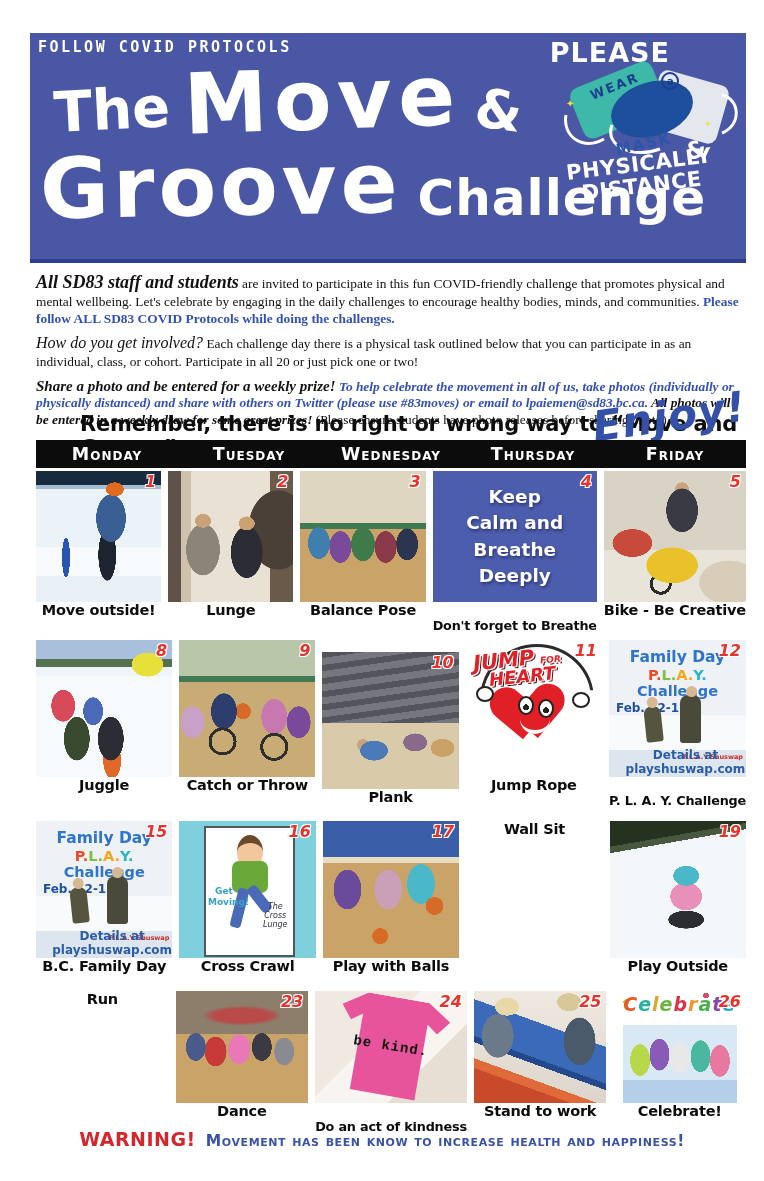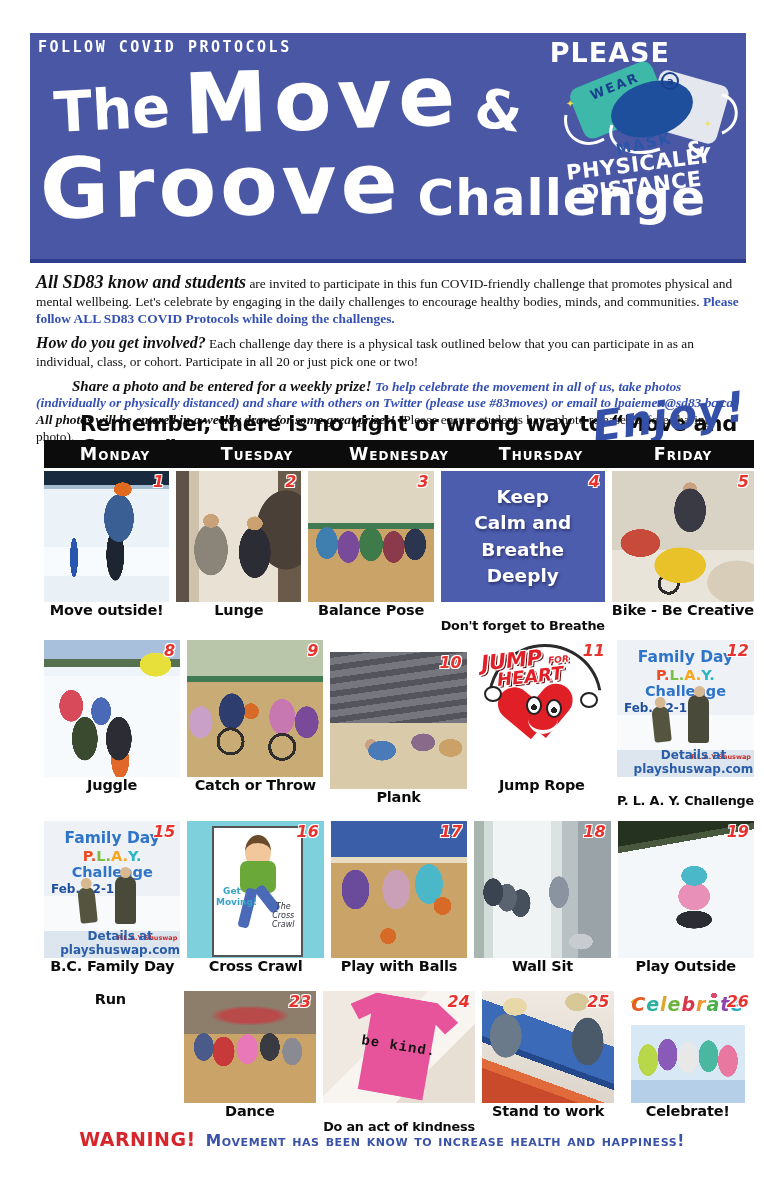--- a/index.html
+++ b/index.html
@@ -21,31 +21,31 @@
   .please{position:absolute;right:76px;top:4px;font-size:27px;font-weight:bold;letter-spacing:1px;}
   .mask-art{position:absolute;right:2px;top:22px;width:180px;height:118px;}
   .phys{position:absolute;right:8px;top:120px;width:195px;text-align:center;font-weight:bold;
         font-size:21px;line-height:1.05;transform:rotate(-7deg);letter-spacing:.5px;}
 
   
   .intro{position:absolute;left:36px;top:271px;width:708px;font-family:"Liberation Serif",serif;
         font-size:13.4px;line-height:1.26;color:#111;}
   .intro p{margin:0 0 6px 0;}
   .lead1{font-size:18px;font-weight:bold;font-style:italic;}
-  .lead2{font-size:16px;font-weight:bold;font-style:italic;}
-  .lead3{font-size:15px;font-weight:bold;font-style:italic;margin-left:36px;}
+  .lead2{font-size:16px;font-weight:normal;font-style:italic;}
+  .lead3{font-size:15px;font-weight:bold;font-style:italic;}
   .blue{color:#3450b4;font-weight:bold;}
   .blueital{color:#3450b4;font-weight:bold;font-style:italic;}
   .boldital{font-weight:bold;font-style:italic;}
   .reminder{position:absolute;left:80px;top:412px;font-weight:bold;font-size:21px;letter-spacing:-.2px;color:#0c0c0c;}
   .enjoy{position:absolute;right:18px;top:392px;color:#3550a8;font-weight:bold;font-style:italic;
         font-size:42px;transform:rotate(-8deg);letter-spacing:1px;}
 
   
-  .grid{position:absolute;left:44px;top:440px;width:710px;}
+  .grid{position:absolute;left:36px;top:440px;width:710px;}
   .daybar{display:grid;grid-template-columns:repeat(5,1fr);background:#0c0c0c;height:28px;align-items:center;}
   .day{color:#fff;text-align:center;font-variant:small-caps;font-weight:bold;font-size:17.5px;letter-spacing:1px;}
   .row{display:grid;grid-template-columns:repeat(5,1fr);gap:7px;}
   .r1{margin-top:3px}.r2{margin-top:7px}.r3{margin-top:13px}.r4{margin-top:17px}
   .tile{position:relative;}
   .ph{position:relative;height:131px;overflow:hidden;}
   .r2 .ph,.r3 .ph{height:137px;}
   .r4 .ph{height:112px;}
   .cap{text-align:center;font-weight:bold;font-size:14.5px;letter-spacing:-.2px;white-space:nowrap;color:#0c0c0c;}
   .cap.long{font-size:12.8px;margin-top:16px;}
@@ -256,21 +256,21 @@
       <text x="2" y="52" font-size="10" fill="#f5e04a">✦</text>
       <text x="140" y="72" font-size="9" fill="#f5e04a">✦</text>
     </svg>
     <div class="phys">
       <span>PHYSICALLY</span><br>
       <span>DISTANCE</span>
     </div>
   </div>
 
   <div class="intro">
-    <p><span class="lead1">All SD83 know and students</span><span> are invited to participate in this fun COVID-friendly challenge that promotes physical and mental wellbeing.  Let's celebrate by engaging in the daily challenges to encourage healthy bodies, minds, and communities. </span><span class="blue">Please follow ALL SD83 COVID Protocols while doing the challenges.</span></p>
+    <p><span class="lead1">All SD83 staff and students</span><span> are invited to participate in this fun COVID-friendly challenge that promotes physical and mental wellbeing.  Let's celebrate by engaging in the daily challenges to encourage healthy bodies, minds, and communities. </span><span class="blue">Please follow ALL SD83 COVID Protocols while doing the challenges.</span></p>
     <p><span class="lead2">How do you get involved?</span><span> Each challenge day there is a physical task outlined below that you can participate in as an individual, class, or cohort. Participate in all 20 or just pick one or two!</span></p>
     <p><span class="lead3">Share a photo and be entered for a weekly prize!</span><span class="blueital">  To help celebrate the movement in all of us, take photos (individually or physically distanced) and share with others on Twitter (please use #83moves) or email to lpaiemen@sd83.bc.ca.</span><span class="boldital">  All photos will be entered in a weekly draw for some great prizes!</span><span> (Please ensure students have photo releases before sharing photo).</span></p>
   </div>
   <div class="reminder">Remember, there is no right or wrong way to “Move and Groove”</div>
   <div class="enjoy">Enjoy!</div>
 
   <div class="grid">
     <div class="daybar">
       <div class="day">Monday</div>
       <div class="day">Tuesday</div>
@@ -390,35 +390,32 @@
       </div>
       <div class="tile">
         <div class="ph ph-16">
           <span class="num">16</span>
           <div class="card">
             <div class="boy-head"></div>
             <div class="boy-shirt"></div>
             <div class="boy-leg"></div>
             <div class="boy-leg2"></div>
             <div class="gm">Get Moving!</div>
-            <div class="cc">The Cross Crawl</div>
+            <div class="cc">The Cross Lunge</div>
           </div>
         </div>
         <div class="cap">Cross Crawl</div>
       </div>
       <div class="tile">
         <div class="ph ph-17">
           <span class="num">17</span>
         </div>
         <div class="cap">Play with Balls</div>
       </div>
       <div class="tile">
-        <div class="ph ph-18">
-          <span class="num">18</span>
-        </div>
         <div class="cap">Wall Sit</div>
       </div>
       <div class="tile">
         <div class="ph ph-19">
           <span class="num">19</span>
         </div>
         <div class="cap">Play Outside</div>
       </div>
     </div>
 

